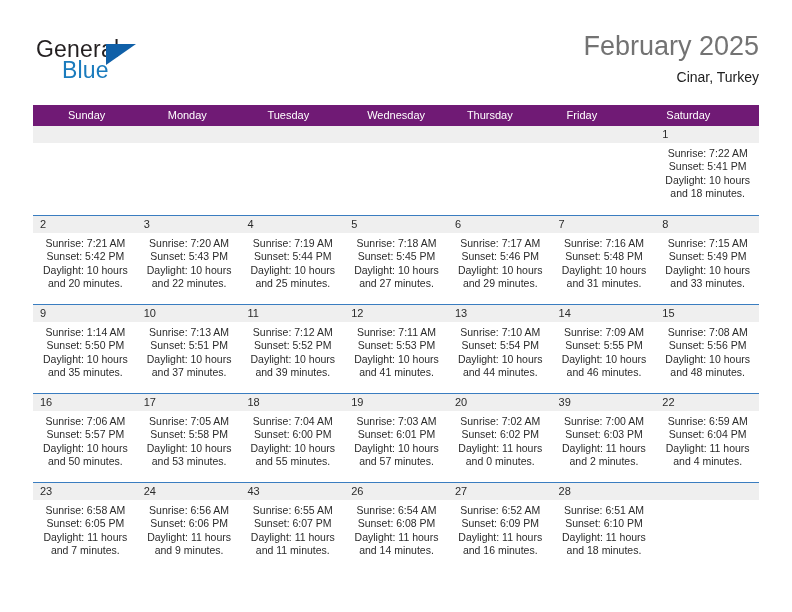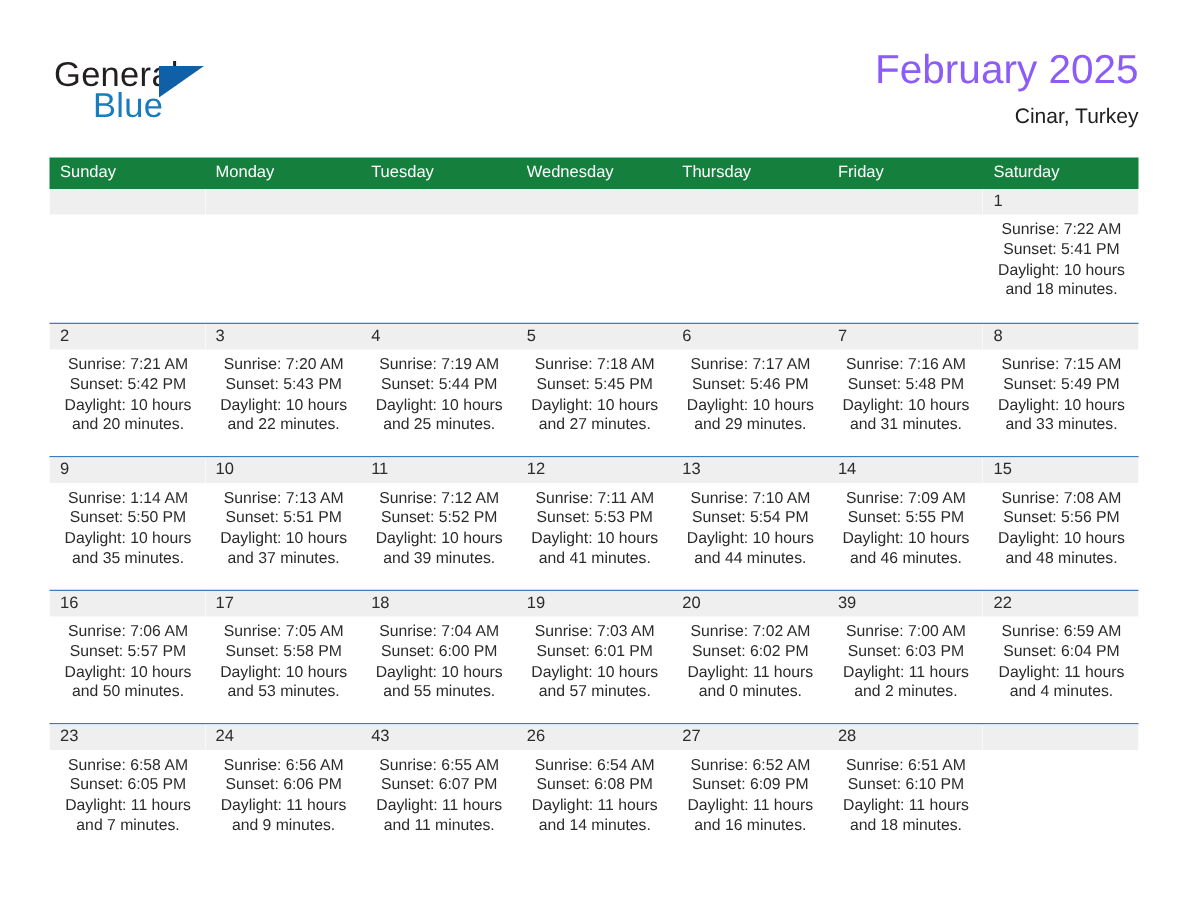--- a/index.html
+++ b/index.html
@@ -65,21 +65,21 @@
   }
 
   .title-block {
     position: absolute;
     right: 0;
     top: 0;
     text-align: right;
   }
   .cal-title {
     font-size: 27px;
-    color: #8b5cf6;
+    color: #737373;
     line-height: 32px;
     white-space: nowrap;
   }
   .cal-location {
     font-size: 14px;
     color: #202020;
     line-height: 18px;
     margin-top: 6px;
     white-space: nowrap;
     text-align: right;
@@ -87,22 +87,23 @@
 
   
   .calendar {
     position: absolute;
     left: 33px;
     top: 105px;
     width: 726px;
   }
   .weekdays {
     display: flex;
-    background: #15803d;
+    background: #701a75;
     height: 21px;
+    padding-left: 28px;
   }
   .weekday {
     flex: 1 1 0;
     box-sizing: border-box;
     color: #ffffff;
     font-size: 11px;
     line-height: 21px;
     padding-left: 7px;
     white-space: nowrap;
     overflow: hidden;

